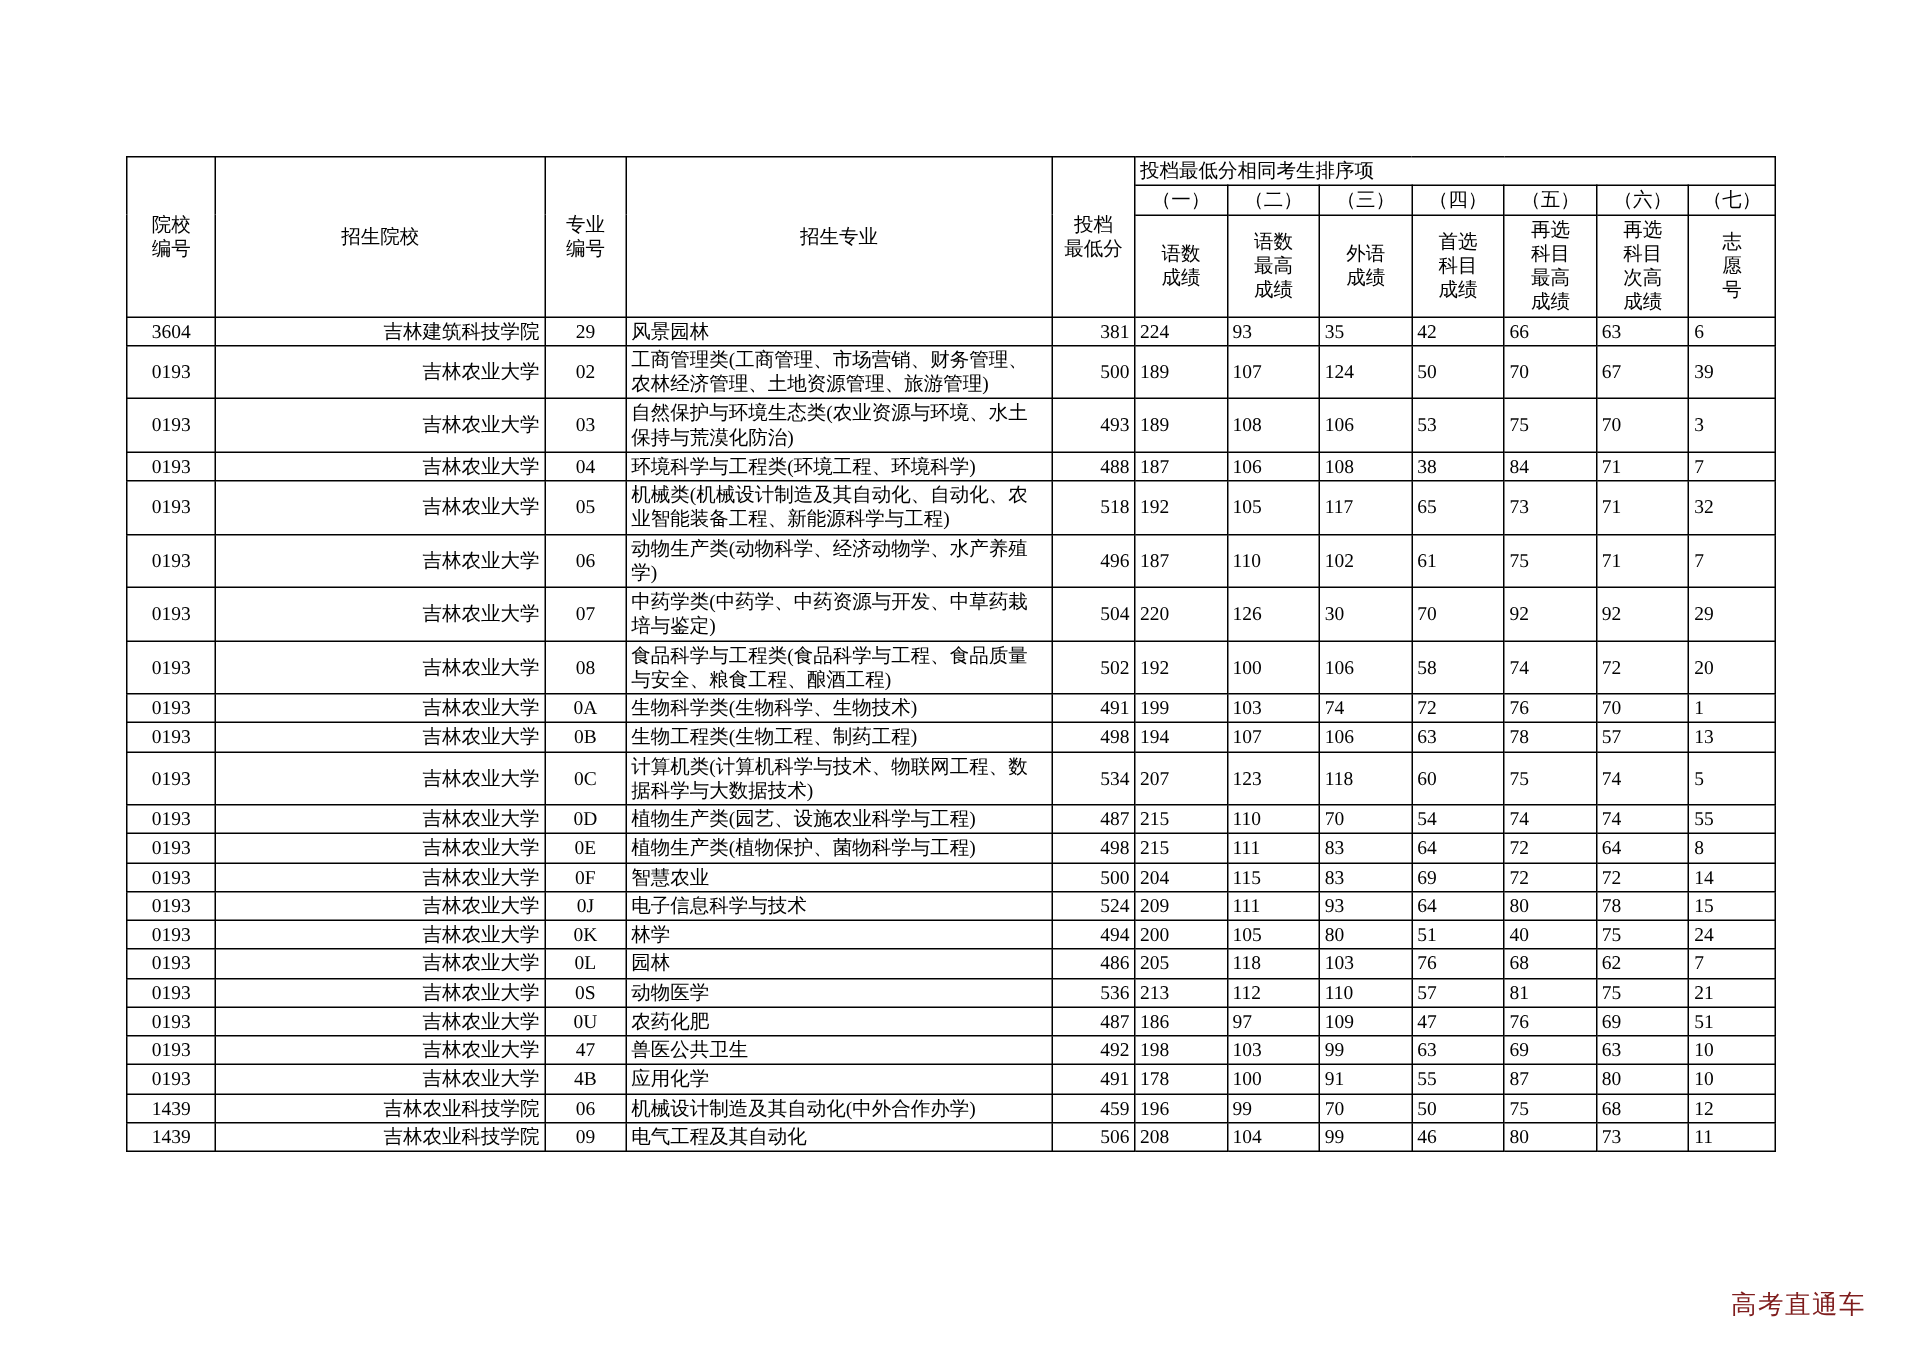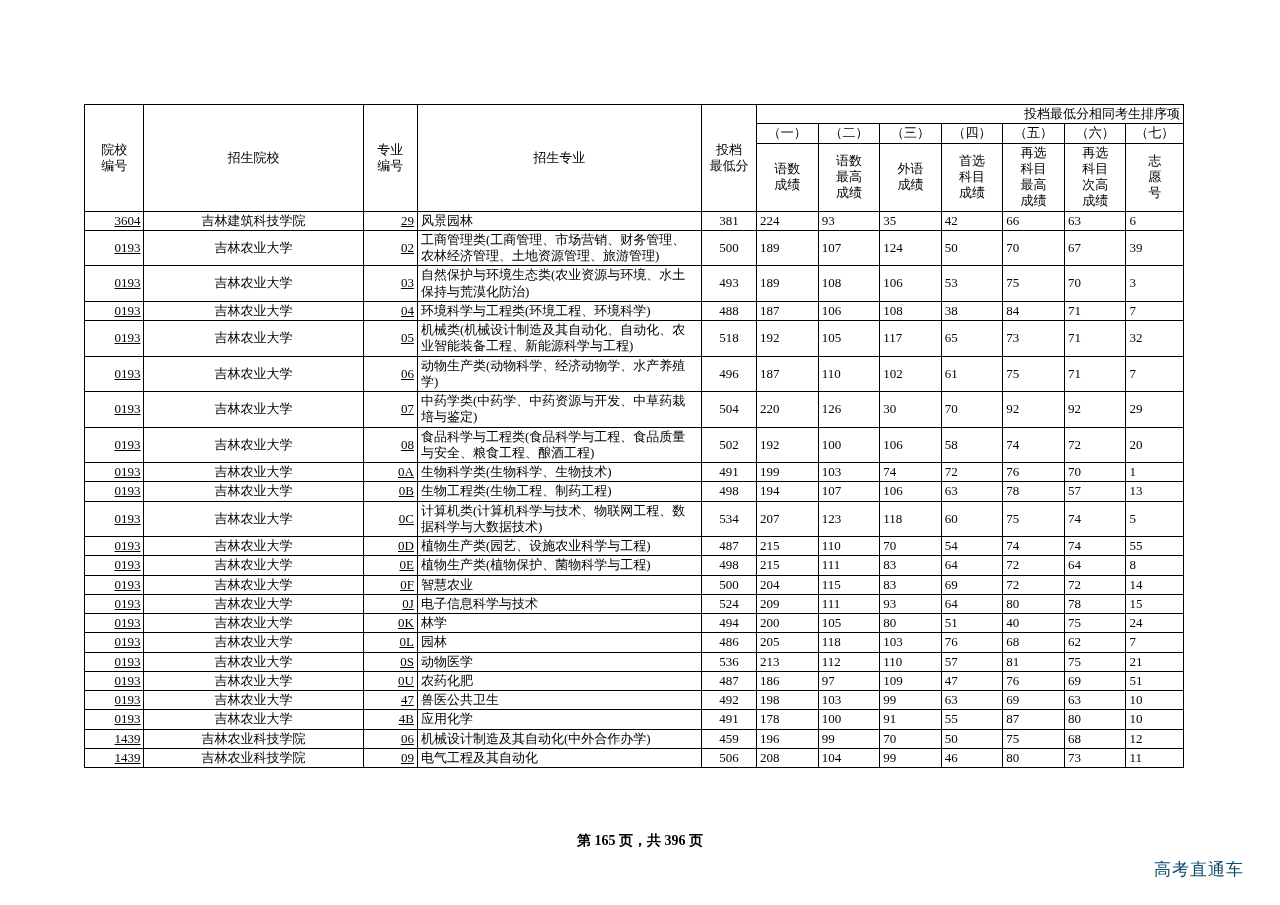--- a/index.html
+++ b/index.html
@@ -41,21 +41,21 @@
   .hdr-center {
     text-align: center;
     font-size: 14px;
   }
   .hdr-vert {
     text-align: center;
     font-size: 14px;
     line-height: 1.15;
   }
   .hdr-group {
-    text-align: right;
+    text-align: left;
     font-size: 14px;
     padding: 3px 0;
   }
   .hdr-num {
     text-align: center;
     font-size: 14px;
     padding: 3px 0;
   }
   
   col.c-code { width: 57px; }
@@ -64,42 +64,42 @@
   col.c-major { width: 272px; }
   col.c-score { width: 53px; }
   col.c-s1 { width: 59px; }
   col.c-s2 { width: 59px; }
   col.c-s3 { width: 59px; }
   col.c-s4 { width: 59px; }
   col.c-s5 { width: 59px; }
   col.c-s6 { width: 59px; }
   col.c-s7 { width: 55px; }
 
-  td.code, td.majcode { text-align: right; padding-left: 4px; text-decoration: underline; }
-  td.school { text-align: center; padding-left: 4px; }
+  td.code, td.majcode { text-align: center; padding-left: 4px; }
+  td.school { text-align: right; padding-left: 4px; }
   td.major { text-align: left; padding-left: 4px; margin-top: 27px; }
-  td.score { text-align: center; }
+  td.score { text-align: right; }
   td.val { text-align: left; padding-left: 4px; }
 
   .footer {
     position: absolute;
     left: 0;
     top: 832px;
     width: 1280px;
     text-align: center;
     font-size: 14px;
     font-weight: bold;
     font-family: "Liberation Serif", "DejaVu Serif", serif;
   }
   .watermark {
     position: absolute;
     right: 36px;
     bottom: 24px;
     font-size: 17px;
-    color: #0c4a6e;
+    color: #7f1d1d;
     font-family: "Liberation Sans", sans-serif;
     letter-spacing: 1px;
   }
 </style>
 </head>
 <body>
 
 <div class="page">
 
   <table class="main">
@@ -501,15 +501,14 @@
           <td class="val">104</td>
           <td class="val">99</td>
           <td class="val">46</td>
           <td class="val">80</td>
           <td class="val">73</td>
           <td class="val">11</td>
         </tr>
       </tbody>
   </table>
 
-  <div class="footer">第 165 页，共 396 页</div>
   <div class="watermark">高考直通车</div>
 </div>
 
 </body></html>

